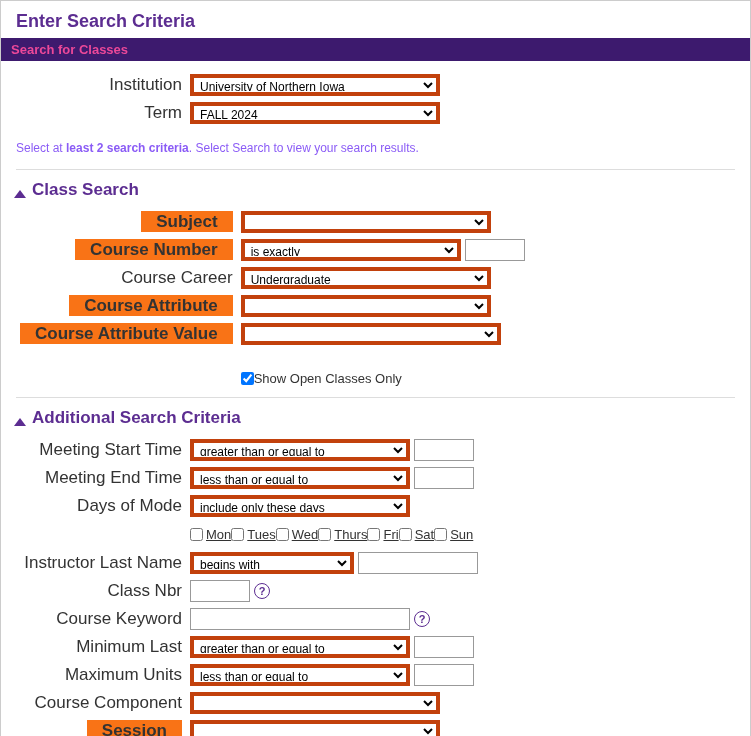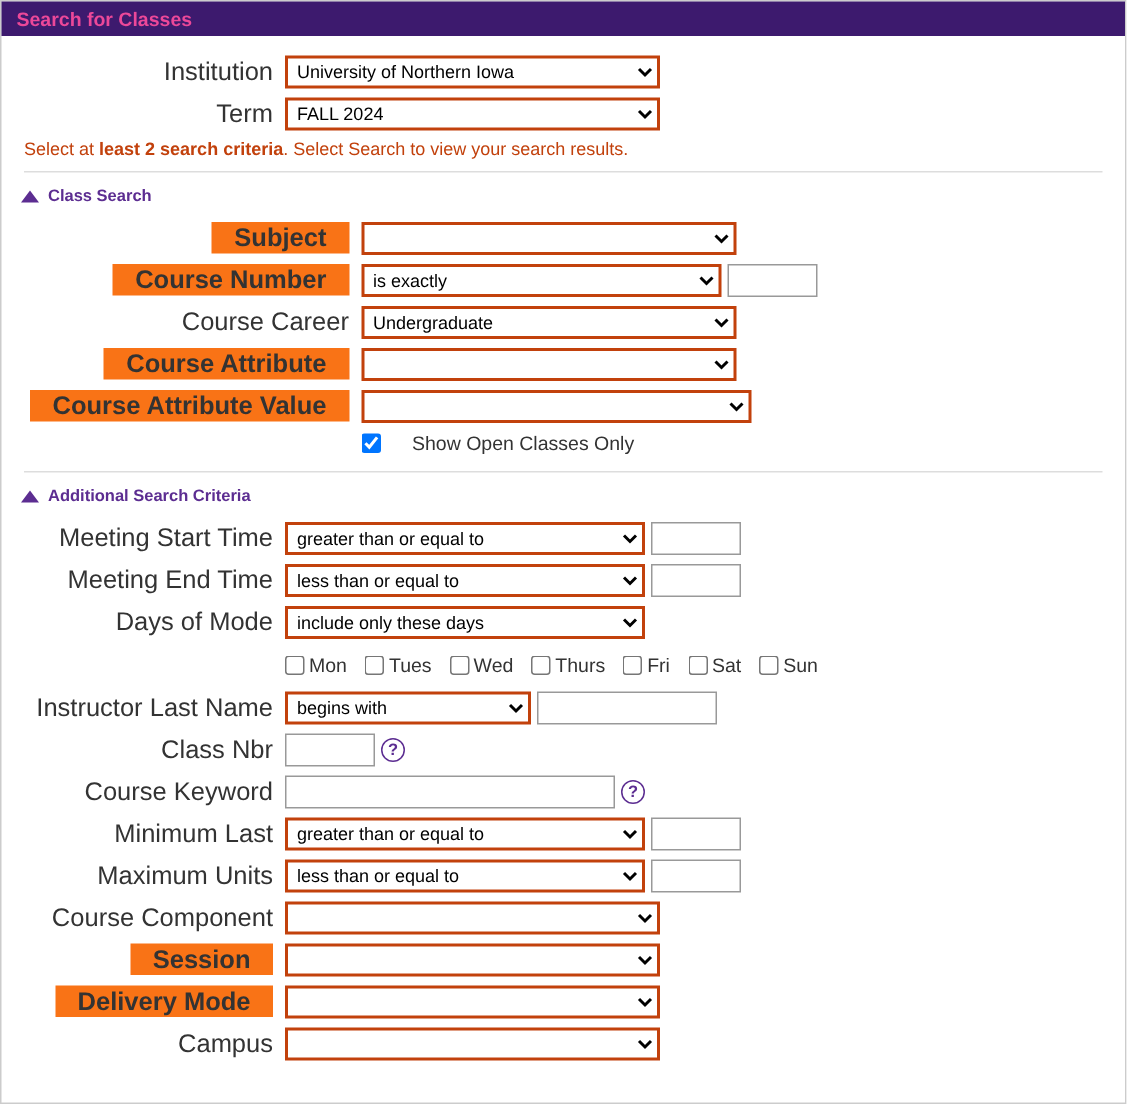--- a/index.html
+++ b/index.html
@@ -26,30 +26,30 @@
       color: #ec4899;
       font-weight: bold;
       padding: 4px 10px;
       font-size: 13px;
     }
     .content-area {
       padding: 10px 15px;
     }
     .info-text {
       font-size: 12px;
-      color: #c2410c;
-      margin: 2px 0;
+      color: #8b5cf6;
+      margin: 14px 0;
     }
     .info-text span {
       font-weight: bold;
     }
     .collapsible-header {
       color: #5c2d91;
       font-weight: bold;
-      font-size: 11px;
+      font-size: 17px;
       margin: 10px 0 8px 0;
       display: flex;
       align-items: flex-end;
       gap: 4px;
     }
     .triangle {
       display: inline-block;
       width: 0; height: 0;
       border-top: 6px solid transparent;
       border-bottom: 6px solid transparent;
@@ -71,46 +71,47 @@
       padding-right: 6px;
       font-size: 17px;
       width: 170px;
     }
     .highlight-label {
       background: #f97316;
       font-weight: bold;
       padding: 1px 15px;
     }
     select {
-      border: 2px solid #c2410c;
+      border: 4px solid #c2410c;
       background: #fff;
       font-size: 12px;
       padding: 1px 2px;
       height: 22px;
     }
     input[type="text"] {
       border: 1px solid #999;
       font-size: 12px;
       padding: 1px 3px;
       height: 22px;
     }
-    .select-medium { width: 240px; }
+    .select-medium { width: 220px; }
     .select-large { width: 250px; }
     .select-full { width: 260px; }
     .input-short { width: 60px; }
     .input-medium { width: 120px; }
     .checkbox-row {
       display: flex;
-      gap: 21px;
+      gap: 0;
+      margin-top: 20px;
     }
     .days-row {
       display: flex;
       align-items: flex-end;
-      gap: 12px;
       padding: 4px 0;
+      text-decoration: underline;
     }
     .day-item {
       display: flex;
       align-items: center;
       gap: 3px;
       font-size: 13px;
     }
     .help-icon {
       display: inline-flex;
       align-items: center;
@@ -128,20 +129,21 @@
     .divider {
       border: none;
       border-top: 1px solid #ddd;
       margin: 8px 0;
     }
   </style>
 </head>
 <body>
 
 <div class="page-container">
+  <div class="page-title">Enter Search Criteria</div>
   <div class="section-header">Search for Classes</div>
 
   <div class="content-area">
 
     <table class="form-table">
       <tbody>
           <tr>
         <td class="label-cell">Institution</td>
         <td>
           <select class="select-large">

